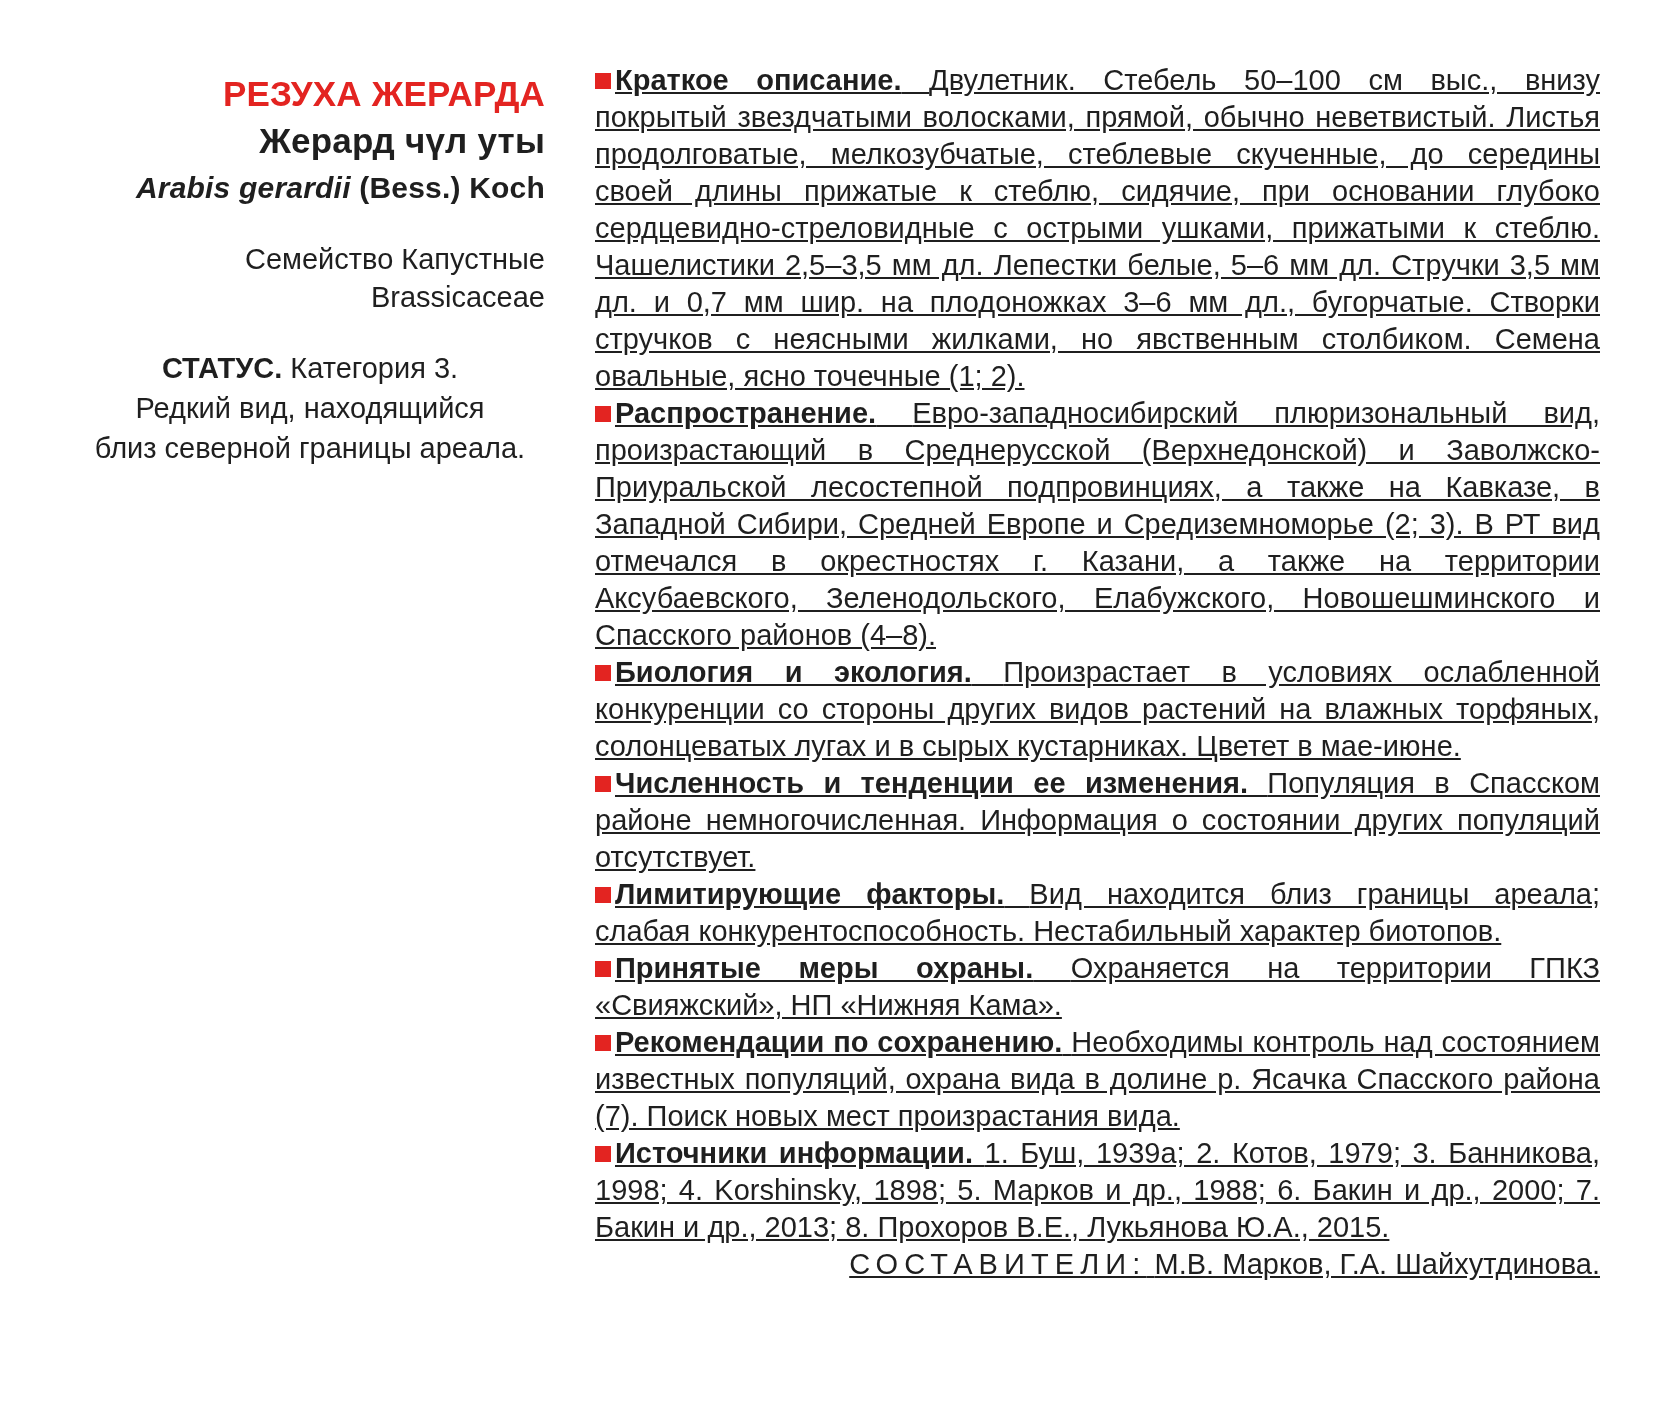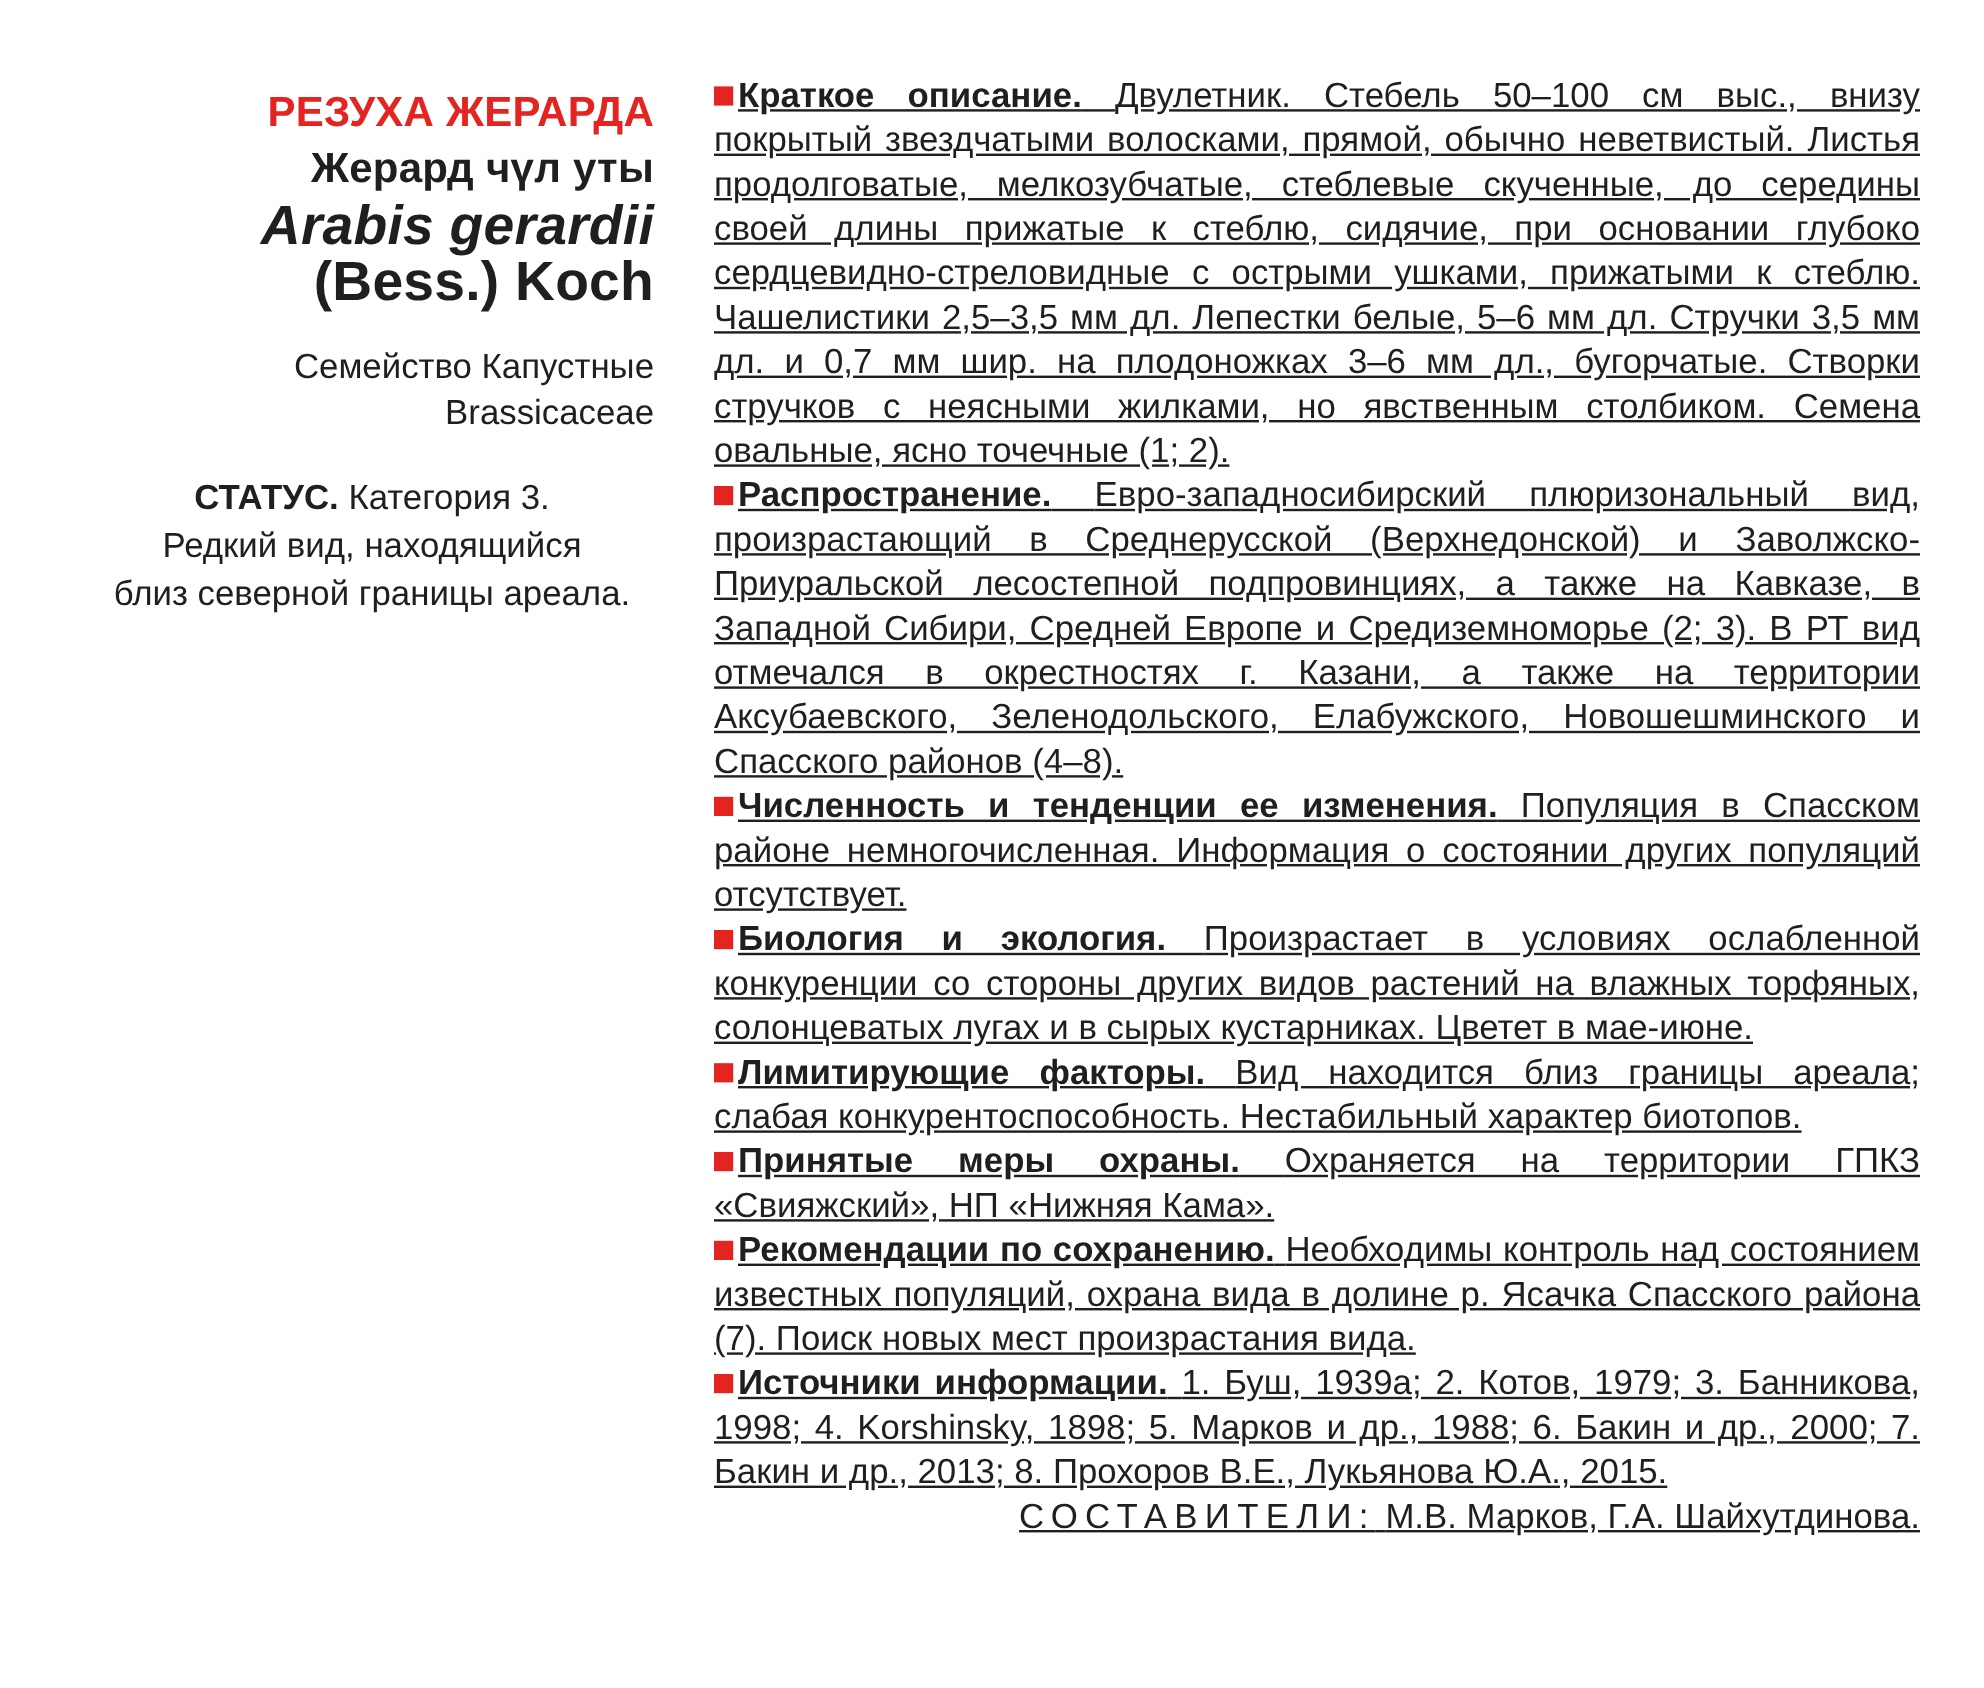--- a/index.html
+++ b/index.html
@@ -28,21 +28,21 @@
     padding-top: 8px;
   }
   .species-title {
     margin: 0;
     font-size: 35px;
     line-height: 47px;
     font-weight: 700;
     letter-spacing: 0.2px;
   }
   .species-title.red { color: var(--accent, #e32421); }
-  .latin-line { font-size: 46px; }
+  .latin-line { font-size: 30px; }
   .latin-line .binomial { font-style: italic; }
   .family-block {
     margin-top: 29px;
     font-size: 29px;
     line-height: 38px;
   }
   .status-block {
     margin-top: 32px;
     font-size: 29px;
     line-height: 40px;
@@ -92,23 +92,23 @@
       <div>близ северной границы ареала.</div>
     </div>
   </aside>
 
   <main class="right-col">
 
     <p class="para"><span class="bullet"></span><span class="h">Краткое описание.</span> <span>Двулетник. Стебель 50–100 см выс., внизу покрытый звездчатыми волосками, прямой, обычно неветвистый. Листья продолговатые, мелкозубчатые, стеблевые скученные, до середины своей длины прижатые к стеблю, сидячие, при основании глубоко сердцевидно-стреловидные с острыми ушками, прижатыми к стеблю. Чашелистики 2,5–3,5 мм дл. Лепестки белые, 5–6 мм дл. Стручки 3,5 мм дл. и 0,7 мм шир. на плодоножках 3–6 мм дл., бугорчатые. Створки стручков с неясными жилками, но явственным столбиком. Семена овальные, ясно точечные (1; 2).</span></p>
 
     <p class="para"><span class="bullet"></span><span class="h">Распространение.</span> <span>Евро-западносибирский плюризональный вид, произрастающий в Среднерусской (Верхнедонской) и Заволжско-Приуральской лесостепной подпровинциях, а также на Кавказе, в Западной Сибири, Средней Европе и Средиземноморье (2; 3). В РТ вид отмечался в окрестностях г. Казани, а также на территории Аксубаевского, Зеленодольского, Елабужского, Новошешминского и Спасского районов (4–8).</span></p>
 
+    <p class="para"><span class="bullet"></span><span class="h">Биология и экология.</span> <span>Произрастает в условиях ослабленной конкуренции со стороны других видов растений на влажных торфяных, солонцеватых лугах и в сырых кустарниках. Цветет в мае-июне.</span></p>
+
     <p class="para"><span class="bullet"></span><span class="h">Численность и тенденции ее изменения.</span> <span>Популяция в Спасском районе немногочисленная. Информация о состоянии других популяций отсутствует.</span></p>
-
-    <p class="para"><span class="bullet"></span><span class="h">Биология и экология.</span> <span>Произрастает в условиях ослабленной конкуренции со стороны других видов растений на влажных торфяных, солонцеватых лугах и в сырых кустарниках. Цветет в мае-июне.</span></p>
 
     <p class="para"><span class="bullet"></span><span class="h">Лимитирующие факторы.</span> <span>Вид находится близ границы ареала; слабая конкурентоспособность. Нестабильный характер биотопов.</span></p>
 
     <p class="para"><span class="bullet"></span><span class="h">Принятые меры охраны.</span> <span>Охраняется на территории ГПКЗ «Свияжский», НП «Нижняя Кама».</span></p>
 
     <p class="para"><span class="bullet"></span><span class="h">Рекомендации по сохранению.</span> <span>Необходимы контроль над состоянием известных популяций, охрана вида в долине р. Ясачка Спасского района (7). Поиск новых мест произрастания вида.</span></p>
 
     <p class="para"><span class="bullet"></span><span class="h">Источники информации.</span> <span>1. Буш, 1939а; 2. Котов, 1979; 3. Банникова, 1998; 4. Korshinsky, 1898; 5. Марков и др., 1988; 6. Бакин и др., 2000; 7. Бакин и др., 2013; 8. Прохоров В.Е., Лукьянова Ю.А., 2015.</span></p>
 
     <p class="para compilers"><span class="label">СОСТАВИТЕЛИ:</span> <span>М.В. Марков, Г.А. Шайхутдинова.</span></p>

